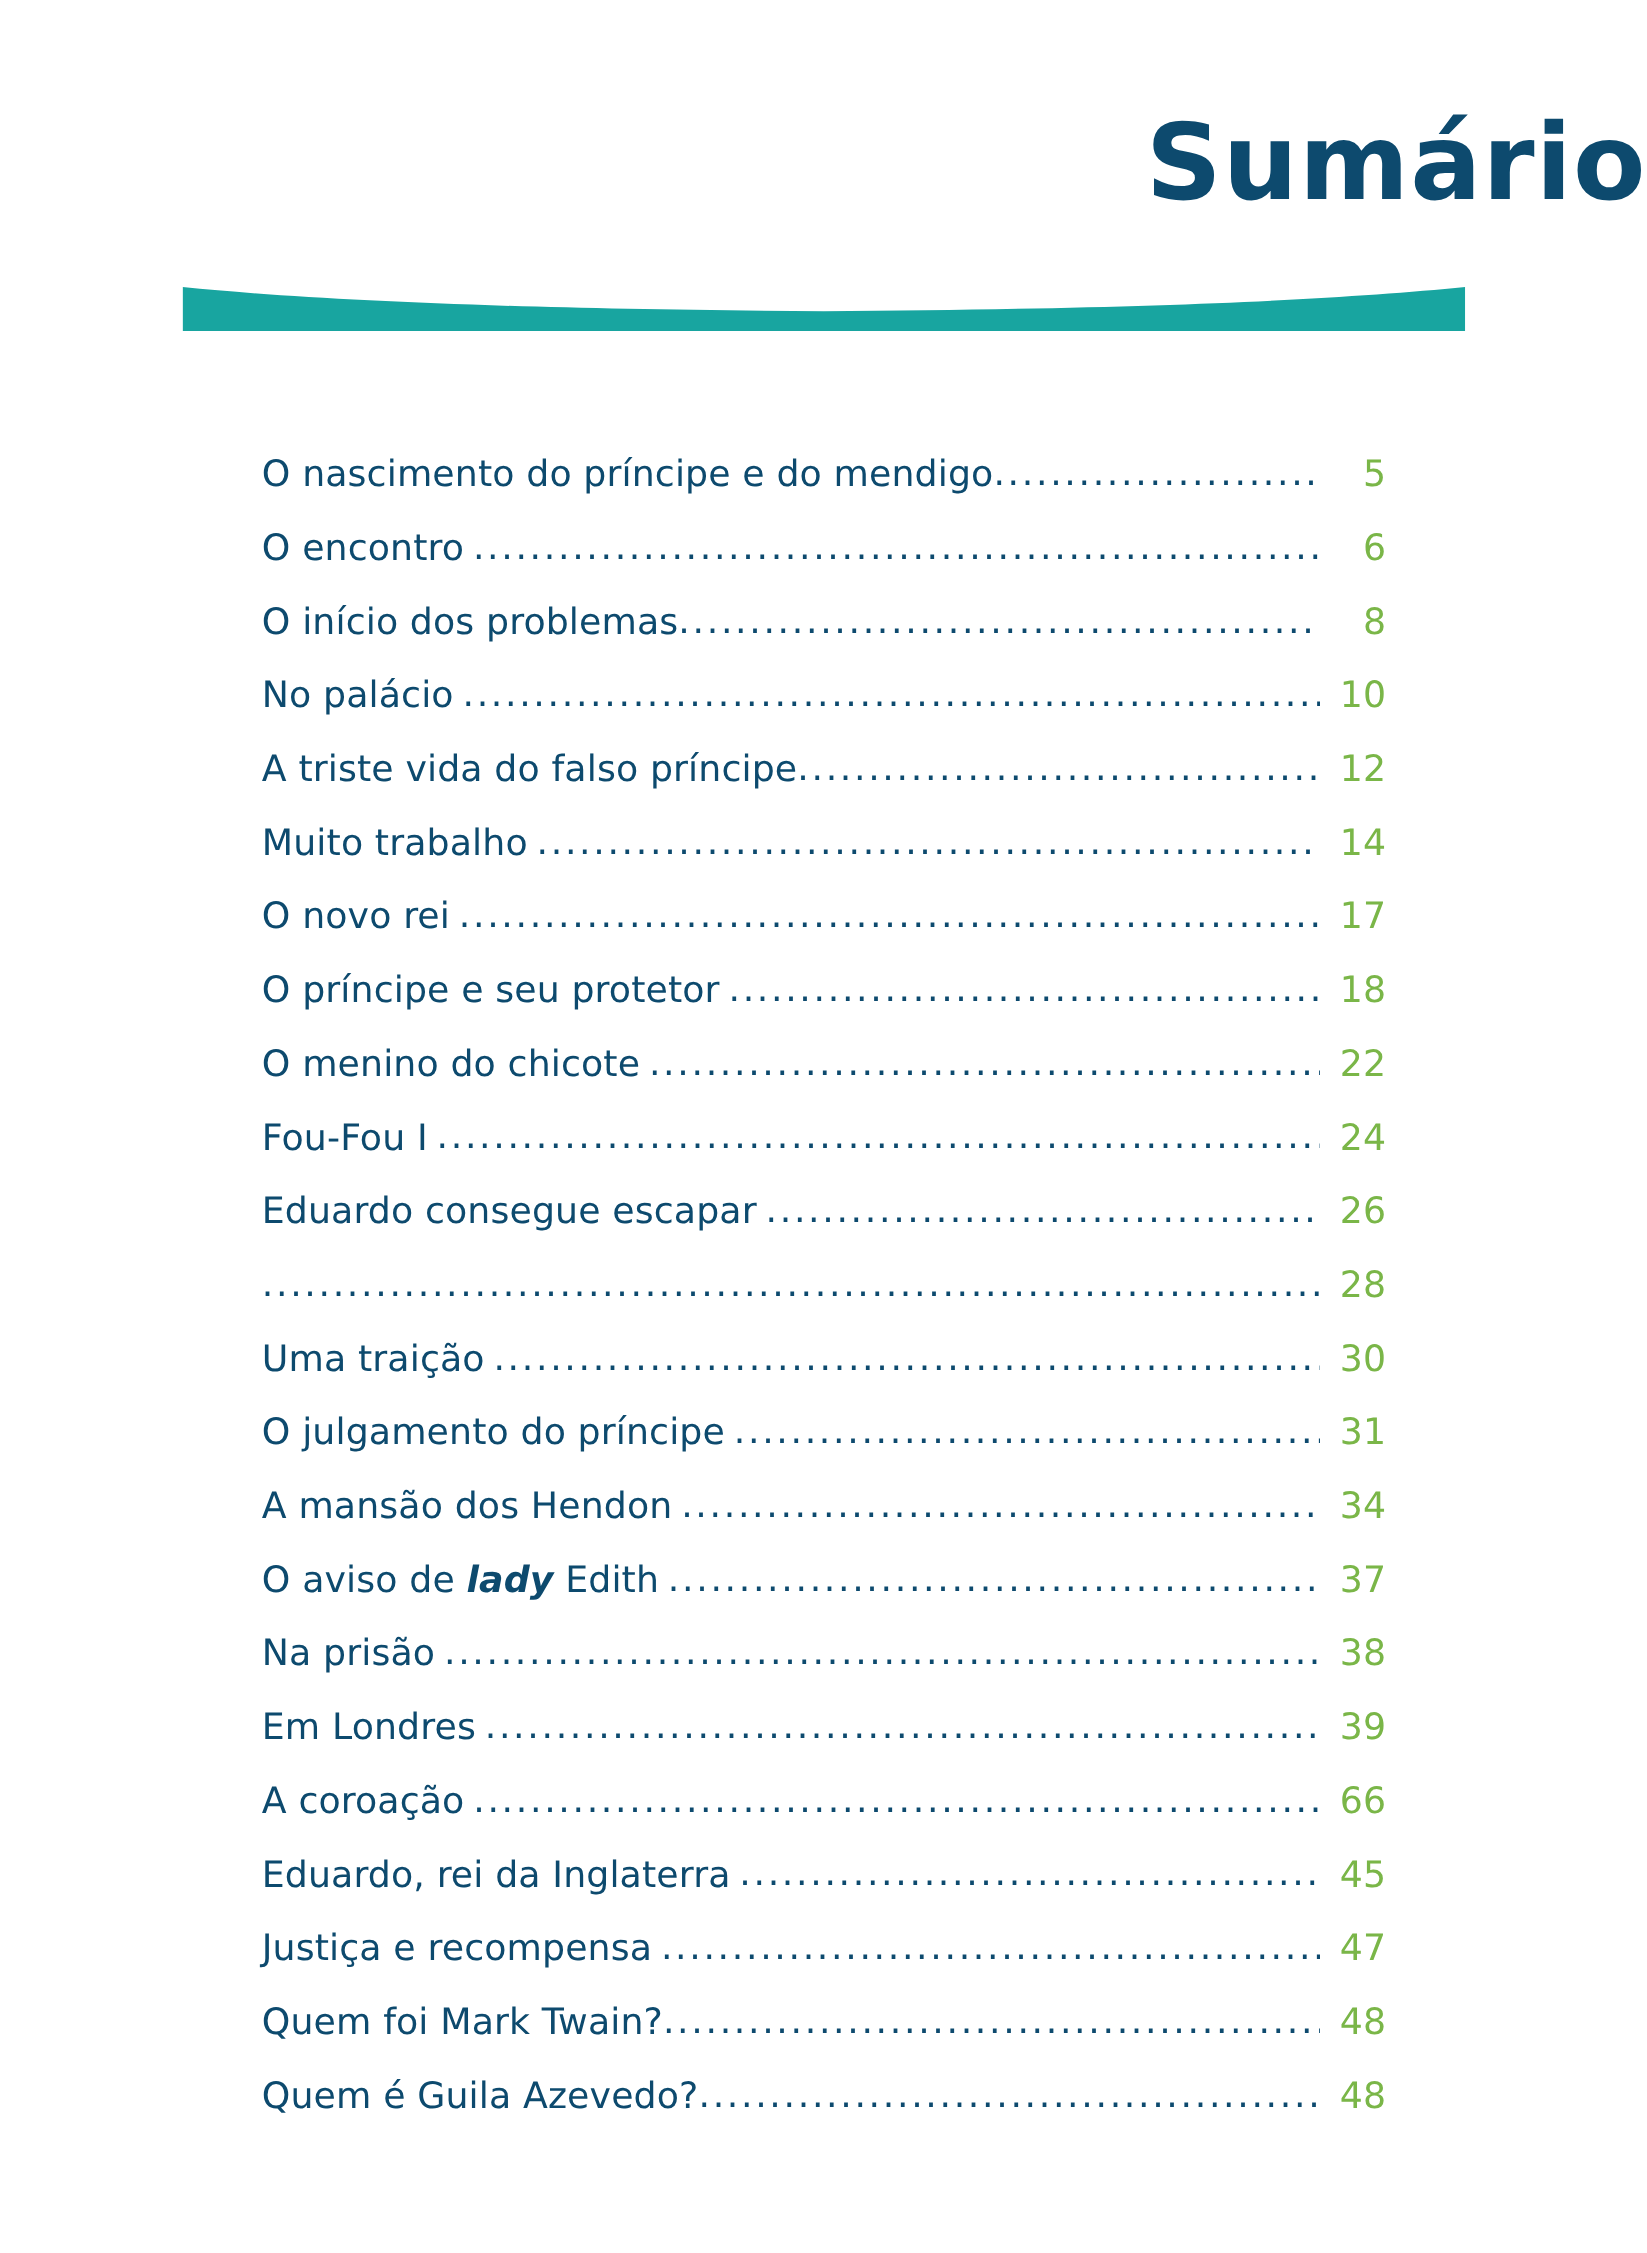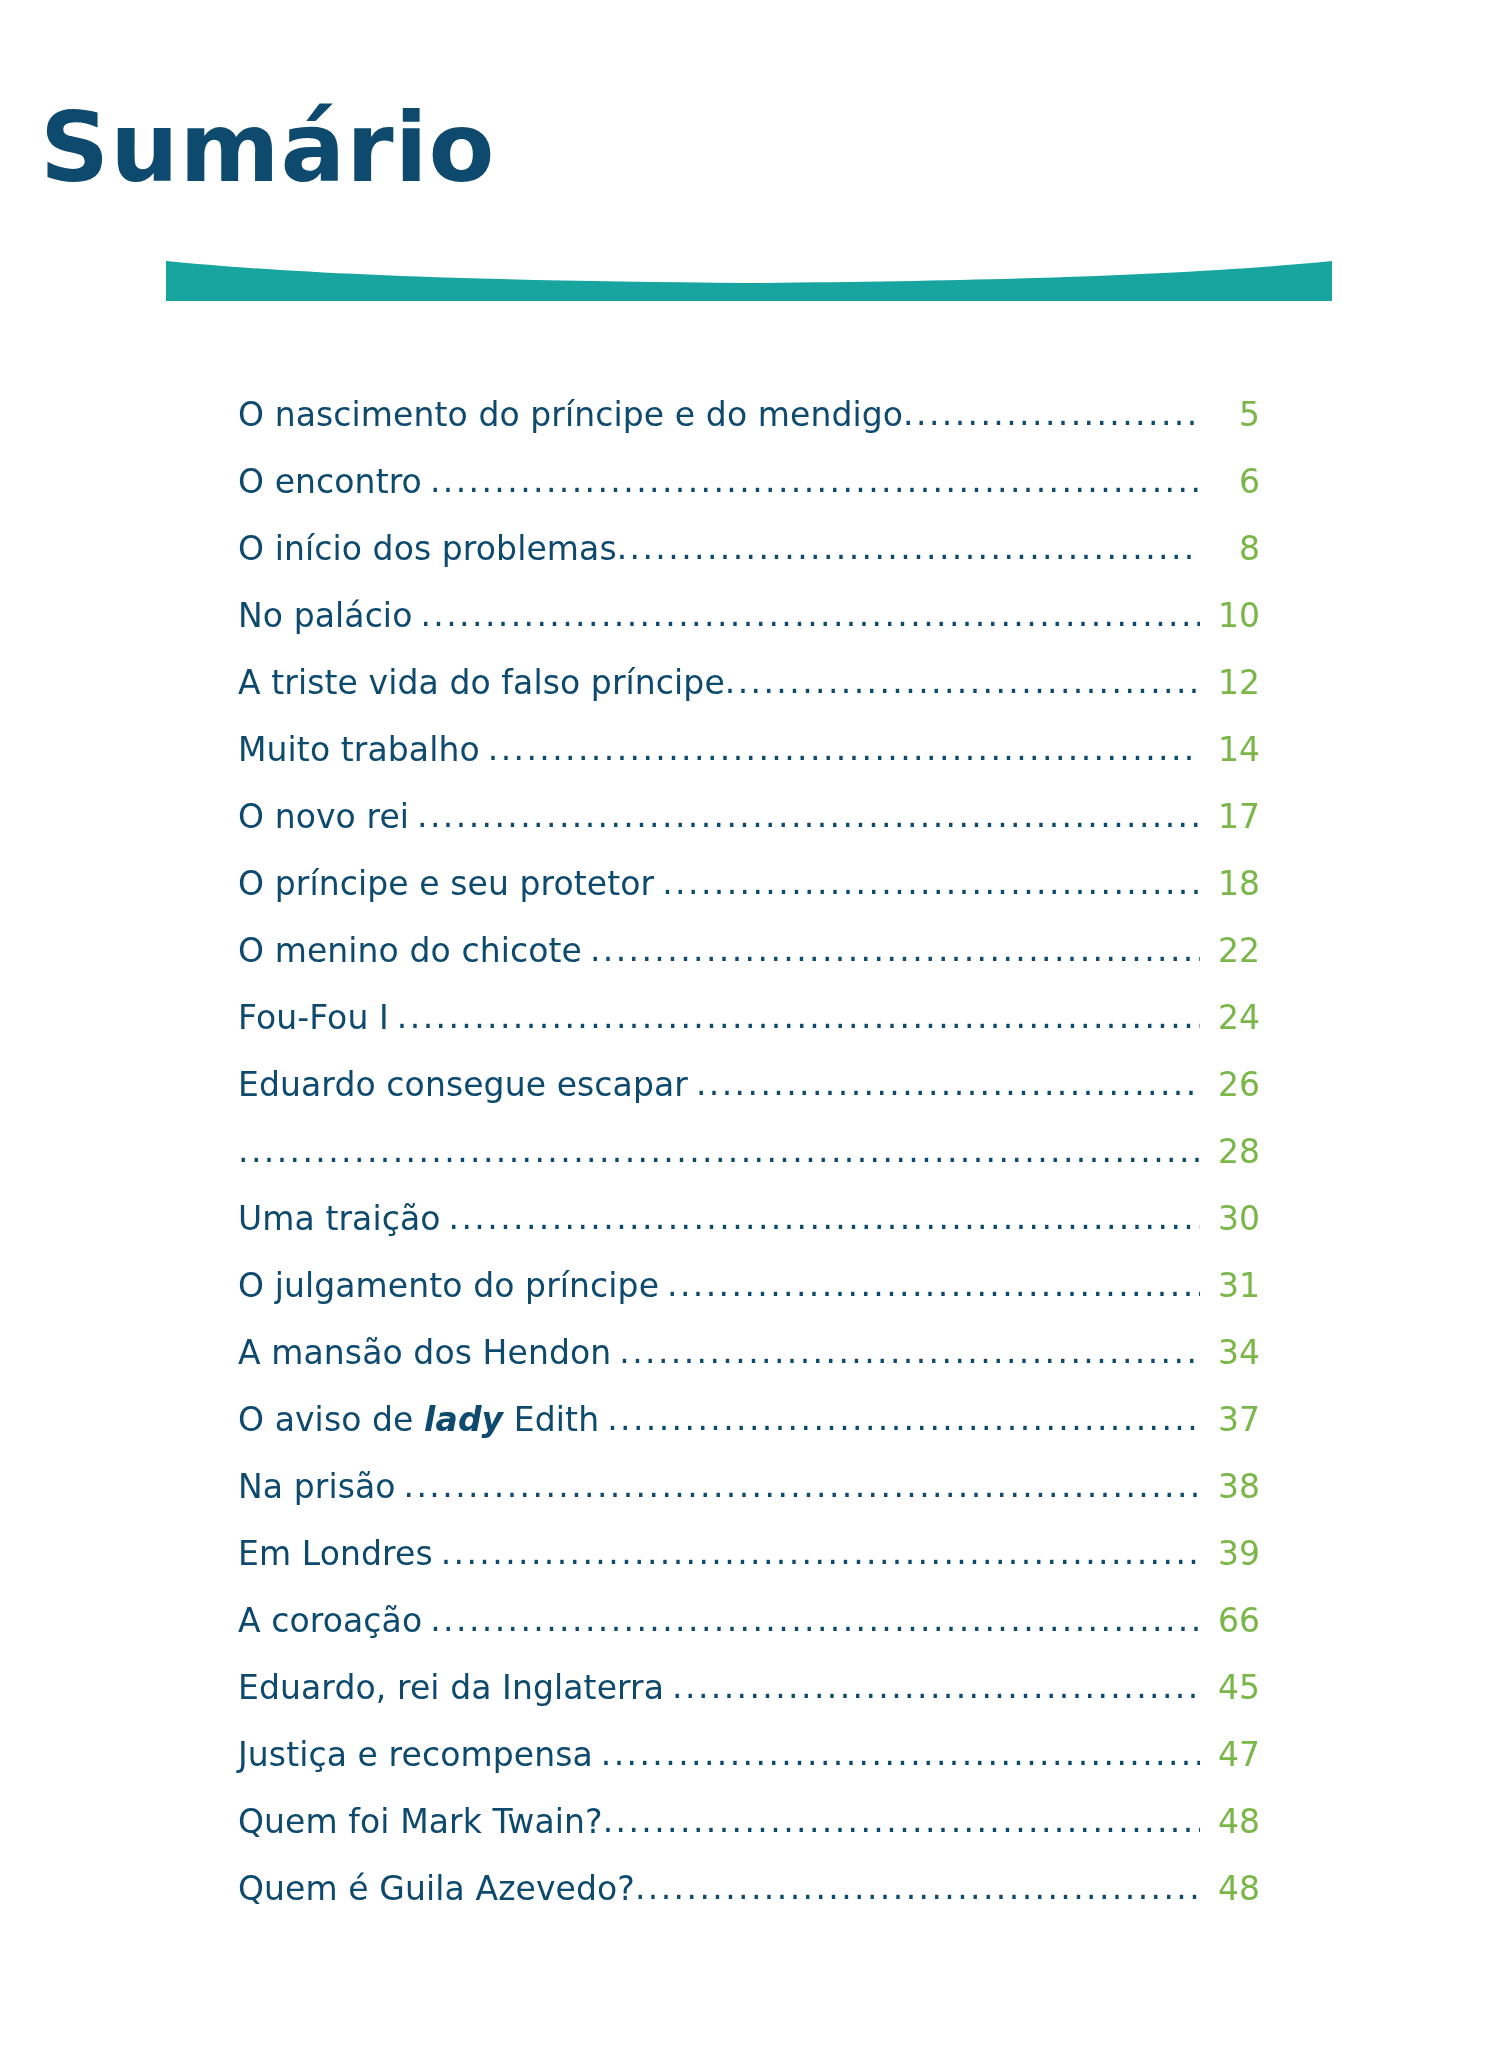--- a/index.html
+++ b/index.html
@@ -16,48 +16,47 @@
   }
 
   .page {
     width: 1497px;
     height: 2048px;
     position: relative;
     box-sizing: border-box;
   }
 
   .toc-title {
-    text-align: left;
+    text-align: right;
     color: #0d4a6e;
     font-family: "DejaVu Sans", "Liberation Sans", sans-serif;
     font-weight: bold;
     font-size: 96px;
     letter-spacing: 1px;
     margin: 0;
     padding-top: 98px;
     line-height: 1.05;
-    padding-left: 40px;
   }
 
   .divider-wrap {
     margin-top: 52px;
     display: flex;
     justify-content: center;
   }
 
   .divider {
     display: block;
   }
 
   .toc-list {
     margin: 0;
     padding: 0;
     list-style: none;
     position: absolute;
-    top: 398px;
+    top: 414px;
     left: 238px;
     width: 1022px;
   }
 
   .toc-item {
     display: flex;
     align-items: baseline;
     font-size: 33px;
     color: #0d4a6e;
     line-height: 1;

